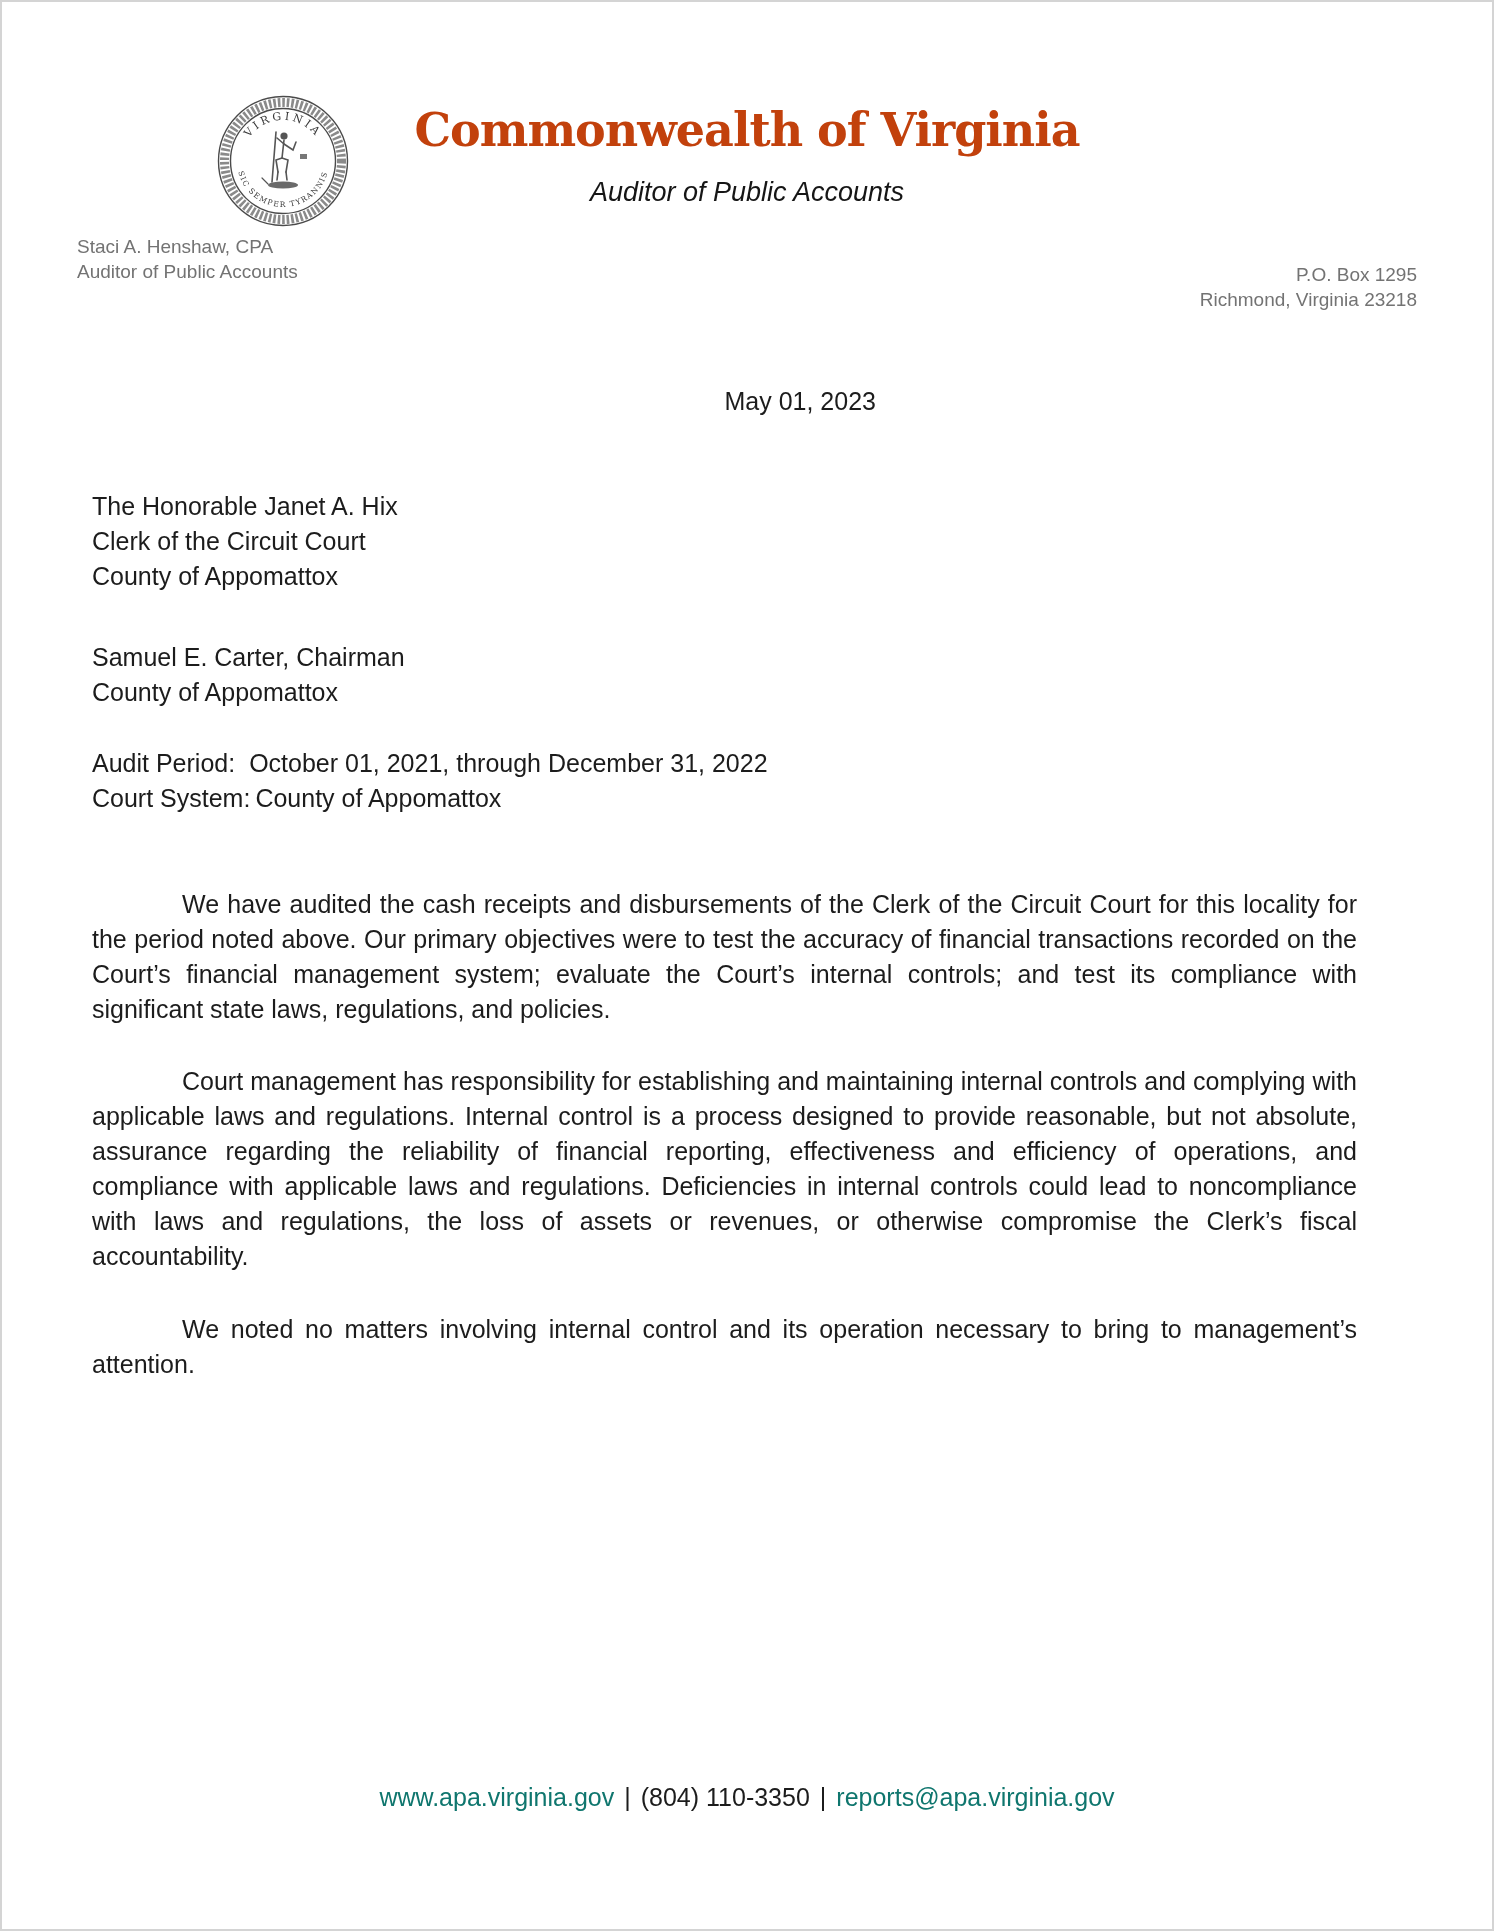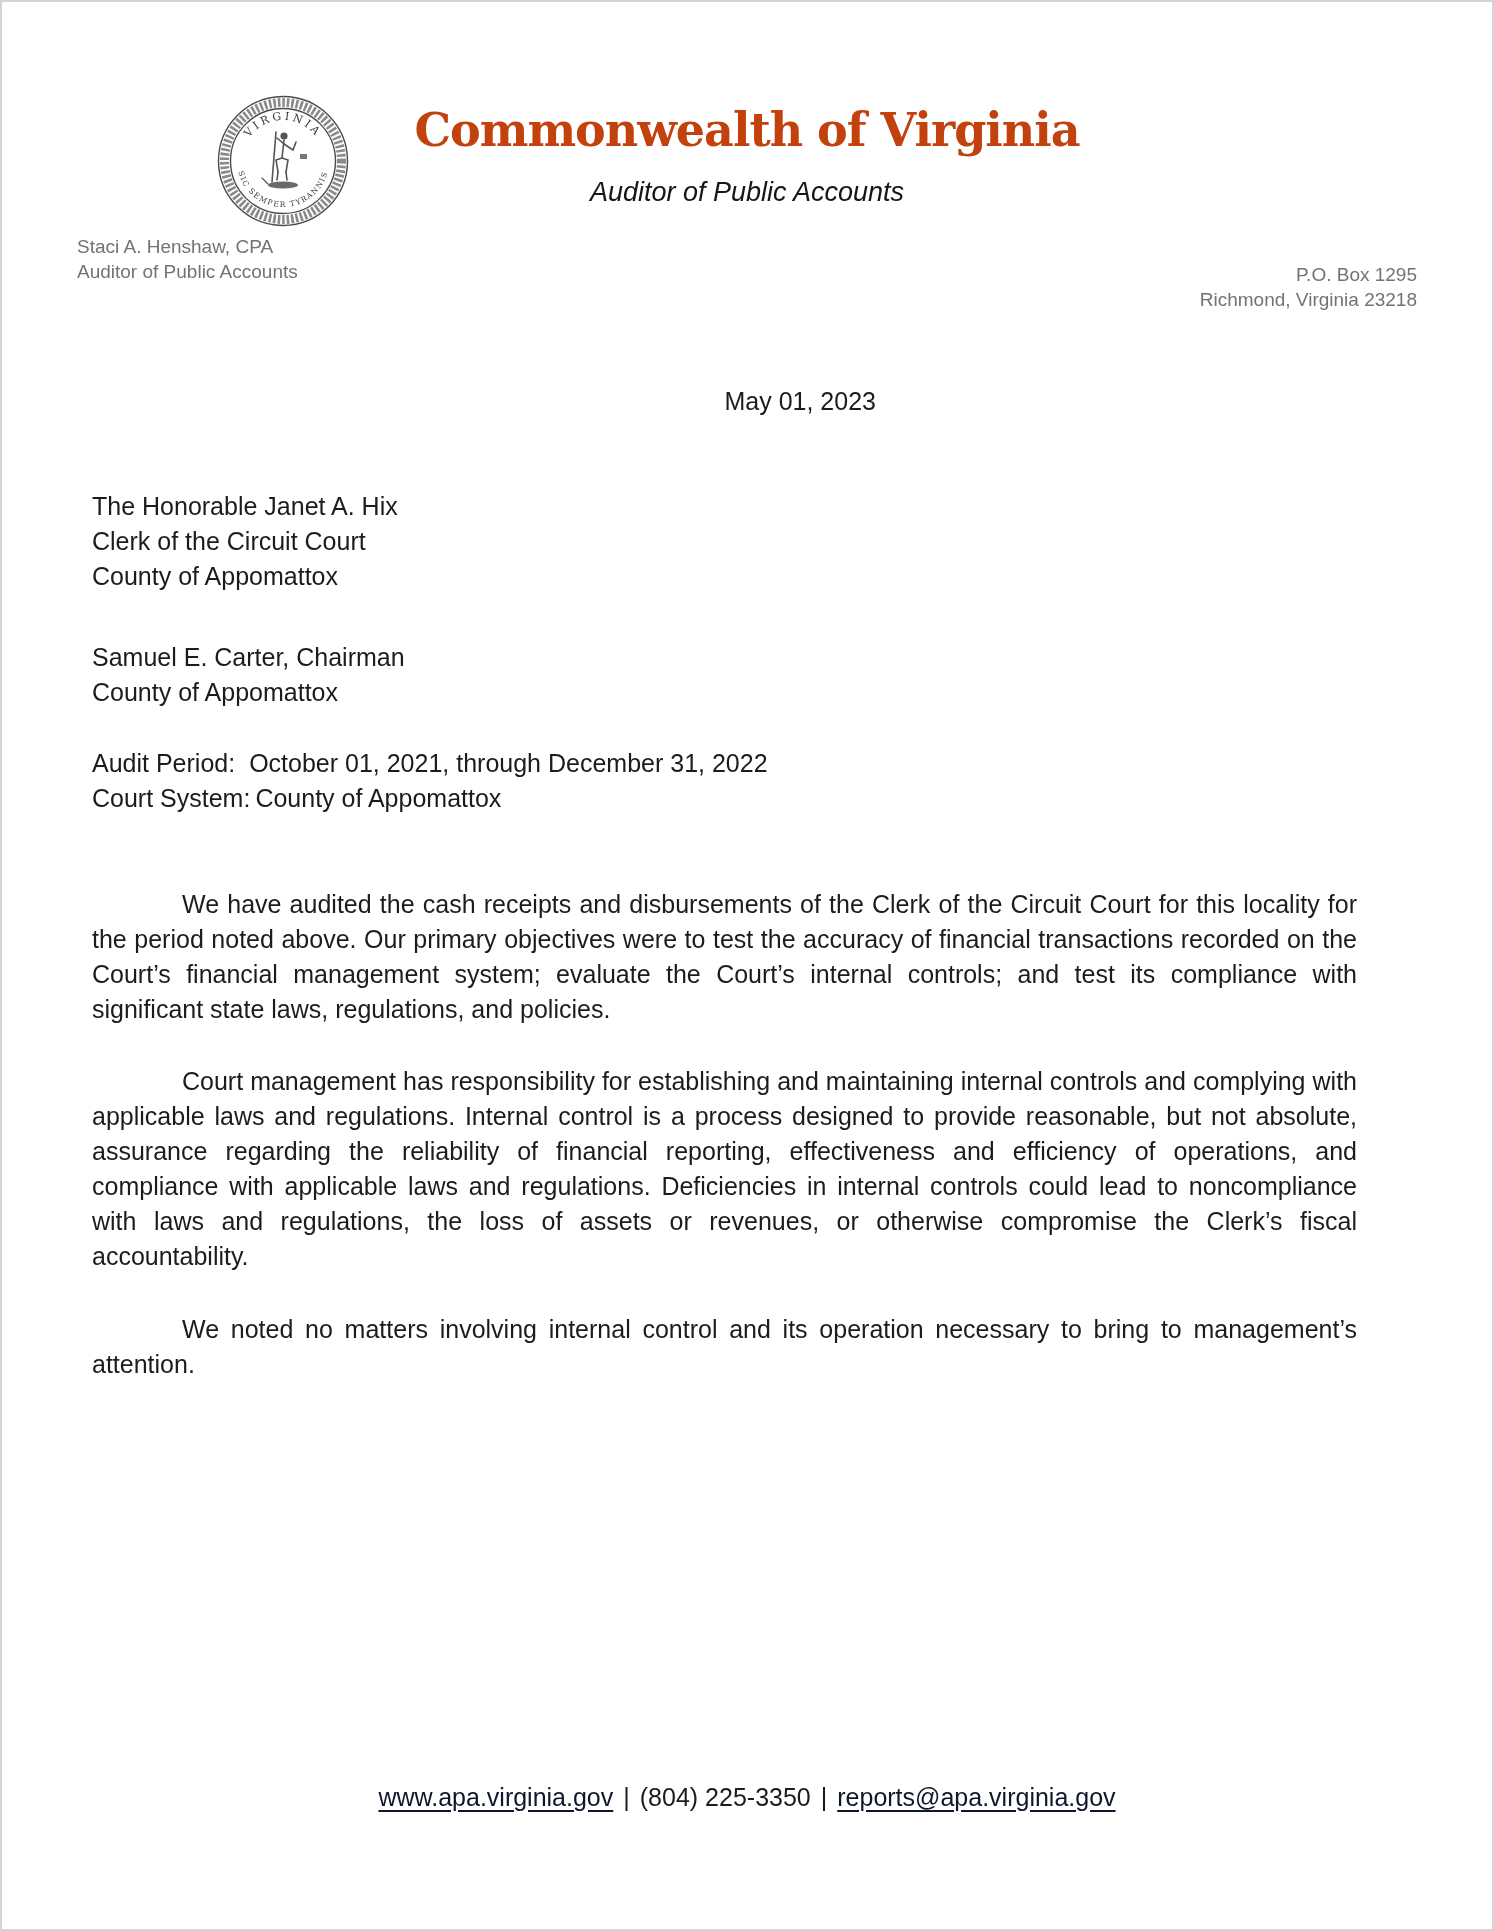--- a/index.html
+++ b/index.html
@@ -91,22 +91,21 @@
     position: absolute;
     left: 0;
     right: 0;
     top: 1778px;
     text-align: center;
     font-size: 25px;
     line-height: 35px;
     color: #1c1c1c;
   }
   .footer-link {
-    color: #0f172a;
-    text-decoration: underline;
+    color: #0f766e;
     text-underline-offset: 4px;
     cursor: pointer;
   }
   .footer-sep { color: #1c1c1c; padding: 0 10px; }
 
   
   .seal svg { display: block; width: 100%; height: 100%; }
   .seal text {
     font-family: "DejaVu Serif", serif;
     fill: #3a3a3a;
@@ -187,15 +186,15 @@
 
     <div class="para para-1">We have audited the cash receipts and disbursements of the Clerk of the Circuit Court for this locality for the period noted above.  Our primary objectives were to test the accuracy of financial transactions recorded on the Court’s financial management system; evaluate the Court’s internal controls; and test its compliance with significant state laws, regulations, and policies.</div>
 
 
     <div class="para para-2">Court management has responsibility for establishing and maintaining internal controls and complying with applicable laws and regulations.  Internal control is a process designed to provide reasonable, but not absolute, assurance regarding the reliability of financial reporting, effectiveness and efficiency of operations, and compliance with applicable laws and regulations.  Deficiencies in internal controls could lead to noncompliance with laws and regulations, the loss of assets or revenues, or otherwise compromise the Clerk’s fiscal accountability.</div>
 
     <div class="para para-3">We noted no matters involving internal control and its operation necessary to bring to management’s attention.</div>
 
   </div>
 
-  <div class="page-footer"><span class="footer-link">www.apa.virginia.gov</span><span class="footer-sep">|</span><span>(804) 225-3350</span><span class="footer-sep">|</span><span class="footer-link">reports@apa.virginia.gov</span></div>
+  <div class="page-footer"><span class="footer-link">www.apa.virginia.gov</span><span class="footer-sep">|</span><span>(804) 110-3350</span><span class="footer-sep">|</span><span class="footer-link">reports@apa.virginia.gov</span></div>
 
 </div>
 
 </body></html>

